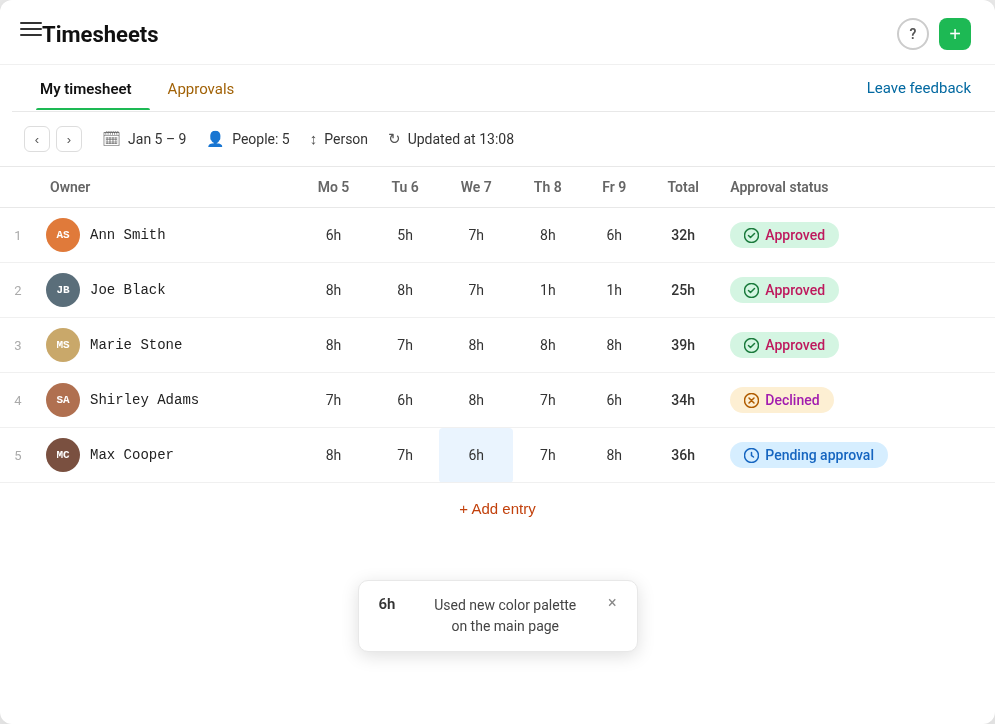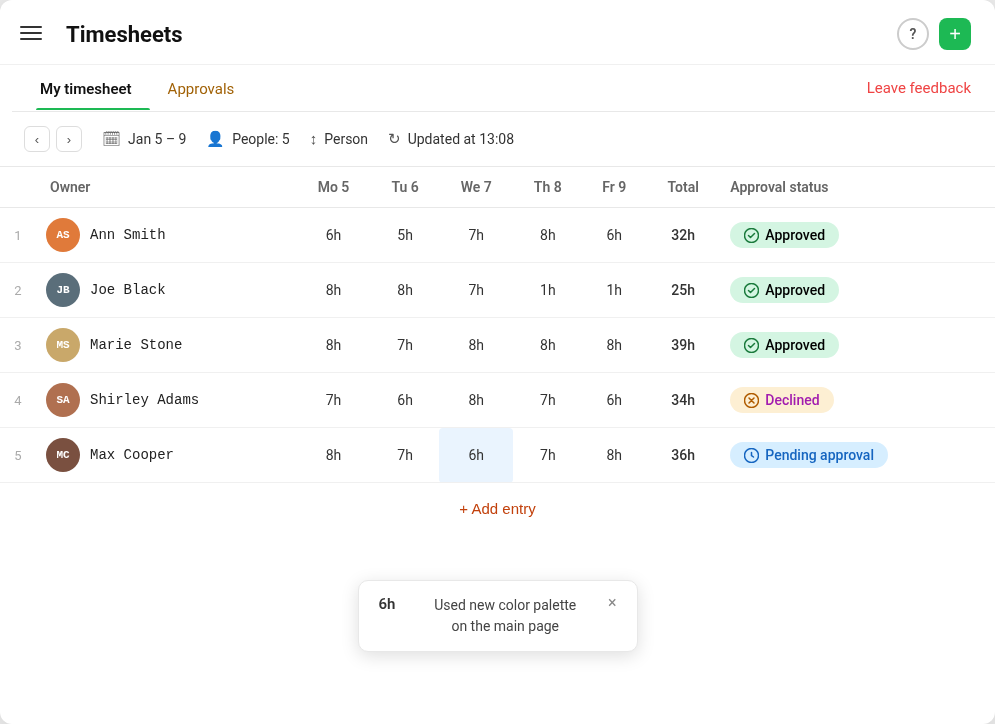--- a/index.html
+++ b/index.html
@@ -22,22 +22,22 @@
     }
     .header {
       display: flex;
       align-items: center;
       justify-content: space-between;
       padding: 18px 24px 14px 20px;
       border-bottom: 1px solid #f0f0f0;
     }
     .header-left {
       display: flex;
-      align-items: center;
-      gap: 24px;
+      align-items: flex-start;
+      gap: 0;
     }
     .menu-icon {
       width: 22px;
       height: 16px;
       display: flex;
       flex-direction: column;
       gap: 4px;
       cursor: pointer;
     }
     .menu-icon span {
@@ -114,21 +114,21 @@
       position: absolute;
       bottom: 0;
       left: 0;
       right: 0;
       height: 2.5px;
       background: #1db954;
       border-radius: 2px 2px 0 0;
     }
     .leave-feedback {
       font-size: 15px;
-      color: #ef4444;
+      color: #0369a1;
       cursor: pointer;
       padding: 14px 0;
     }
     .toolbar {
       display: flex;
       align-items: center;
       gap: 20px;
       padding: 14px 24px;
       border-bottom: 1px solid #e8e8e8;
     }
@@ -237,21 +237,21 @@
       display: inline-flex;
       align-items: center;
       gap: 6px;
       padding: 5px 14px;
       border-radius: 20px;
       font-size: 14px;
       font-weight: 500;
     }
     .status-approved {
       background: #d4f5e2;
-      color: #000000;
+      color: #be185d;
     }
     .status-declined {
       background: #fdefd3;
       color: #a21caf;
     }
     .status-pending {
       background: #d6eeff;
       color: #1565c0;
     }
     .add-entry-row td {

